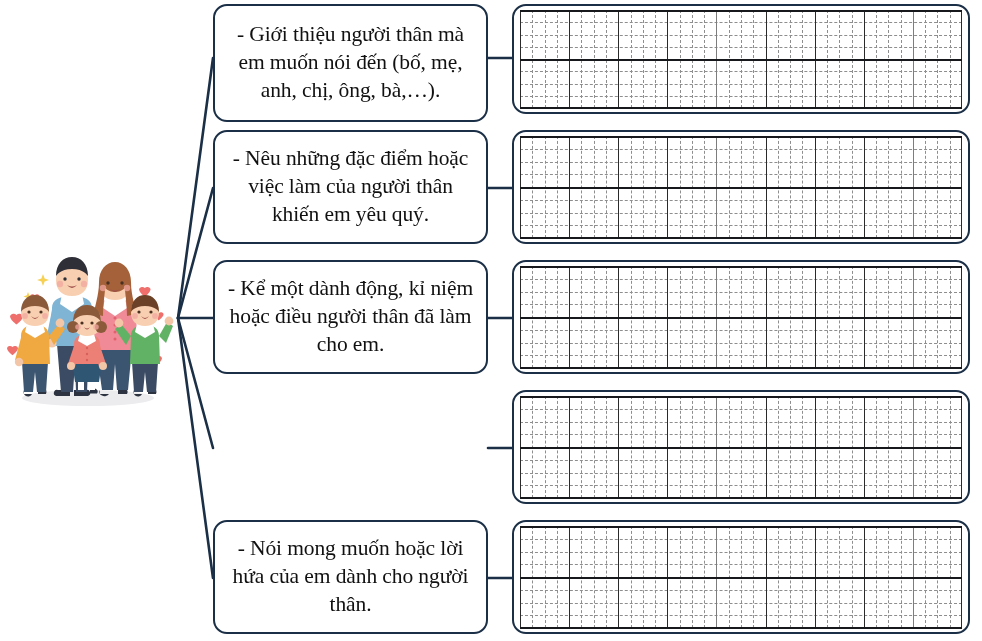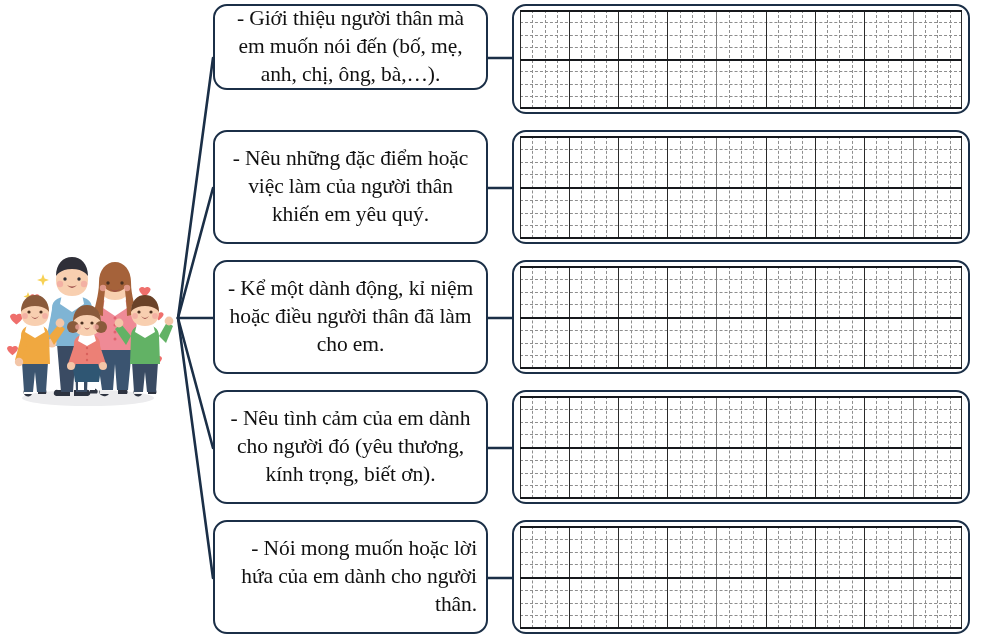--- a/index.html
+++ b/index.html
@@ -267,37 +267,34 @@
       <circle cx="99" cy="75" r="6" fill="#8a5a3b"></circle>
       <path d="M71 70 c0 -11 6 -17 14 -17 s14 6 14 17 c0 0 -3 -7 -14 -7 s-14 7 -14 7 z" fill="#8a5a3b"></path>
       <circle cx="80" cy="71" r="1.6" fill="#4a3020"></circle>
       <circle cx="90" cy="71" r="1.6" fill="#4a3020"></circle>
       <circle cx="76" cy="75" r="2.8" fill="#f2a7a0" opacity="0.75"></circle>
       <circle cx="94" cy="75" r="2.8" fill="#f2a7a0" opacity="0.75"></circle>
       <path d="M82 75 q3 5 6 0 q-3 3 -6 0 z" fill="#9c4d48"></path>
     </g>
   </svg>
 
-  <div class="idea-box" style="top:4px; height:86px;">
+  <div class="idea-box" style="top:4px; height:118px;">
     <span class="idea-text">- Giới thiệu người thân mà em muốn nói đến (bố, mẹ, anh, chị, ông, bà,…).</span>
   </div>
 
   <div class="idea-box" style="top:130px; height:114px;justify-content:center;">
     <span class="idea-text">- Nêu những đặc điểm hoặc việc làm của người thân khiến em yêu quý.</span>
   </div>
 
   <div class="idea-box" style="top:260px; height:114px;">
     <span class="idea-text">- Kể một dành động, kỉ niệm hoặc điều người thân đã làm cho em.</span>
   </div>
 
-  <div class="idea-box" style="top:390px; height:114px;">
-    <span class="idea-text">- Nêu tình cảm của em dành cho người đó (yêu thương, kính trọng, biết ơn).</span>
-  </div>
-
-  <div class="idea-box" style="top:520px; height:114px;text-align:right;">
+
+  <div class="idea-box" style="top:520px; height:114px;">
     <span class="idea-text">- Nói mong muốn hoặc lời hứa của em dành cho người thân.</span>
   </div>
 
   <div class="grid-box" style="top:4px; height:110px;">
     <div class="grid-inner" style="background-image: none;">
         <div class="fine-v" style="left: 12.2778px;"></div>
         <div class="fine-v" style="left: 24.5556px;"></div>
         <div class="fine-v" style="left: 36.8333px;"></div>
         <div class="fine-v" style="left: 61.3889px;"></div>
         <div class="fine-v" style="left: 73.6667px;"></div>

